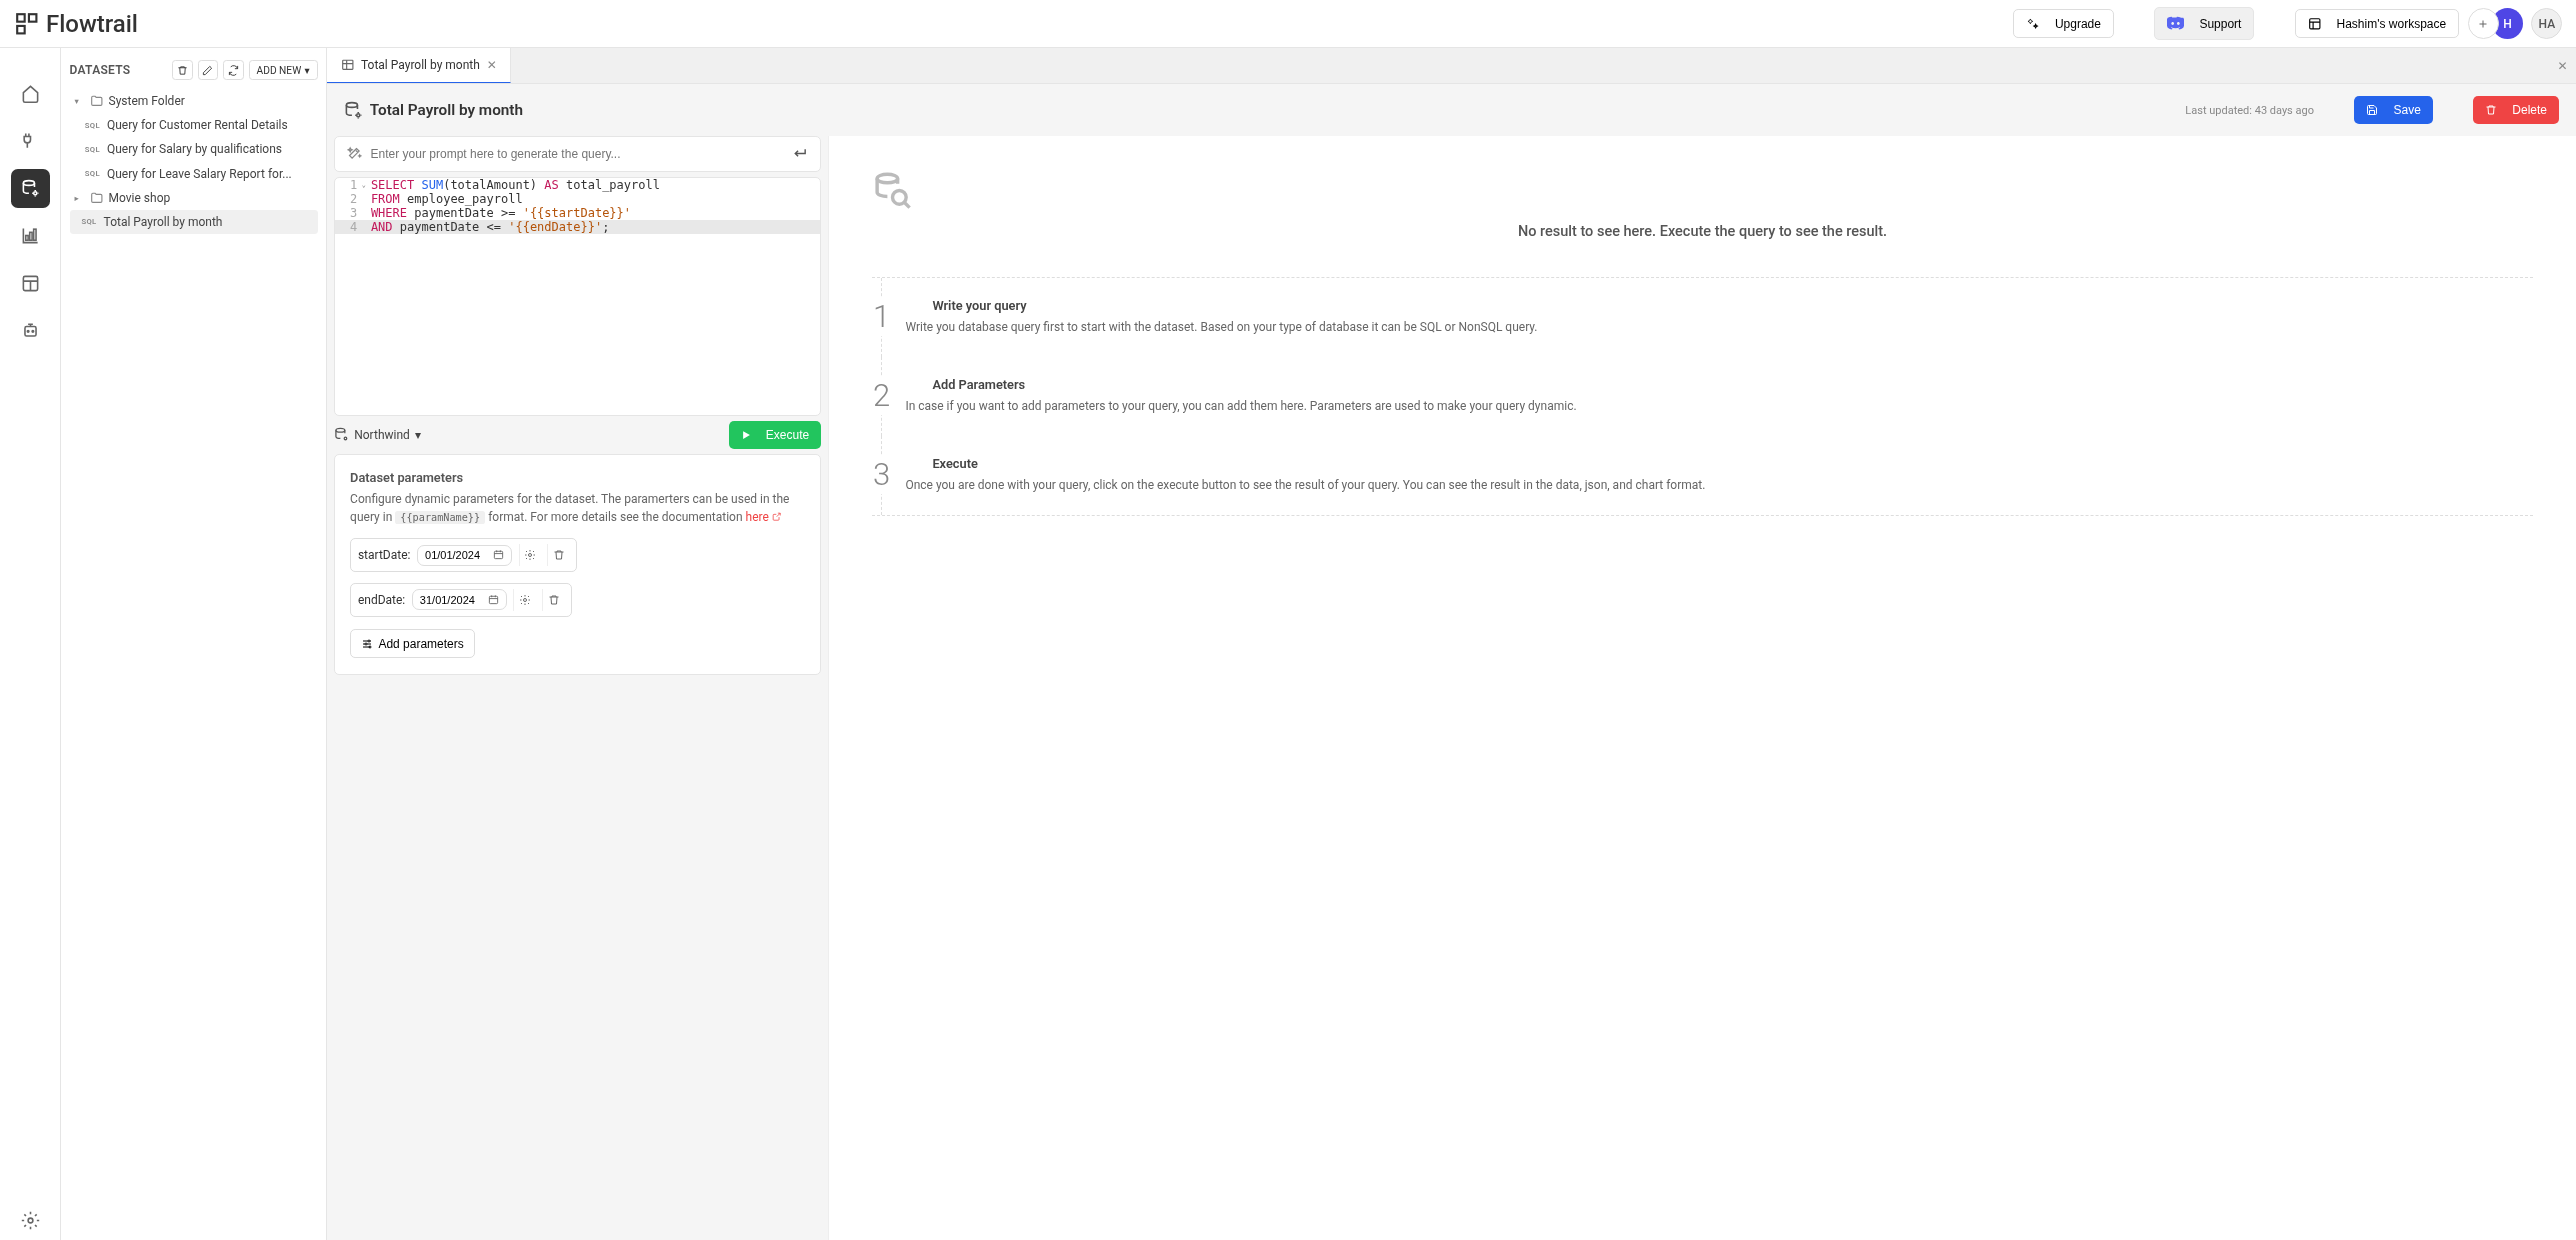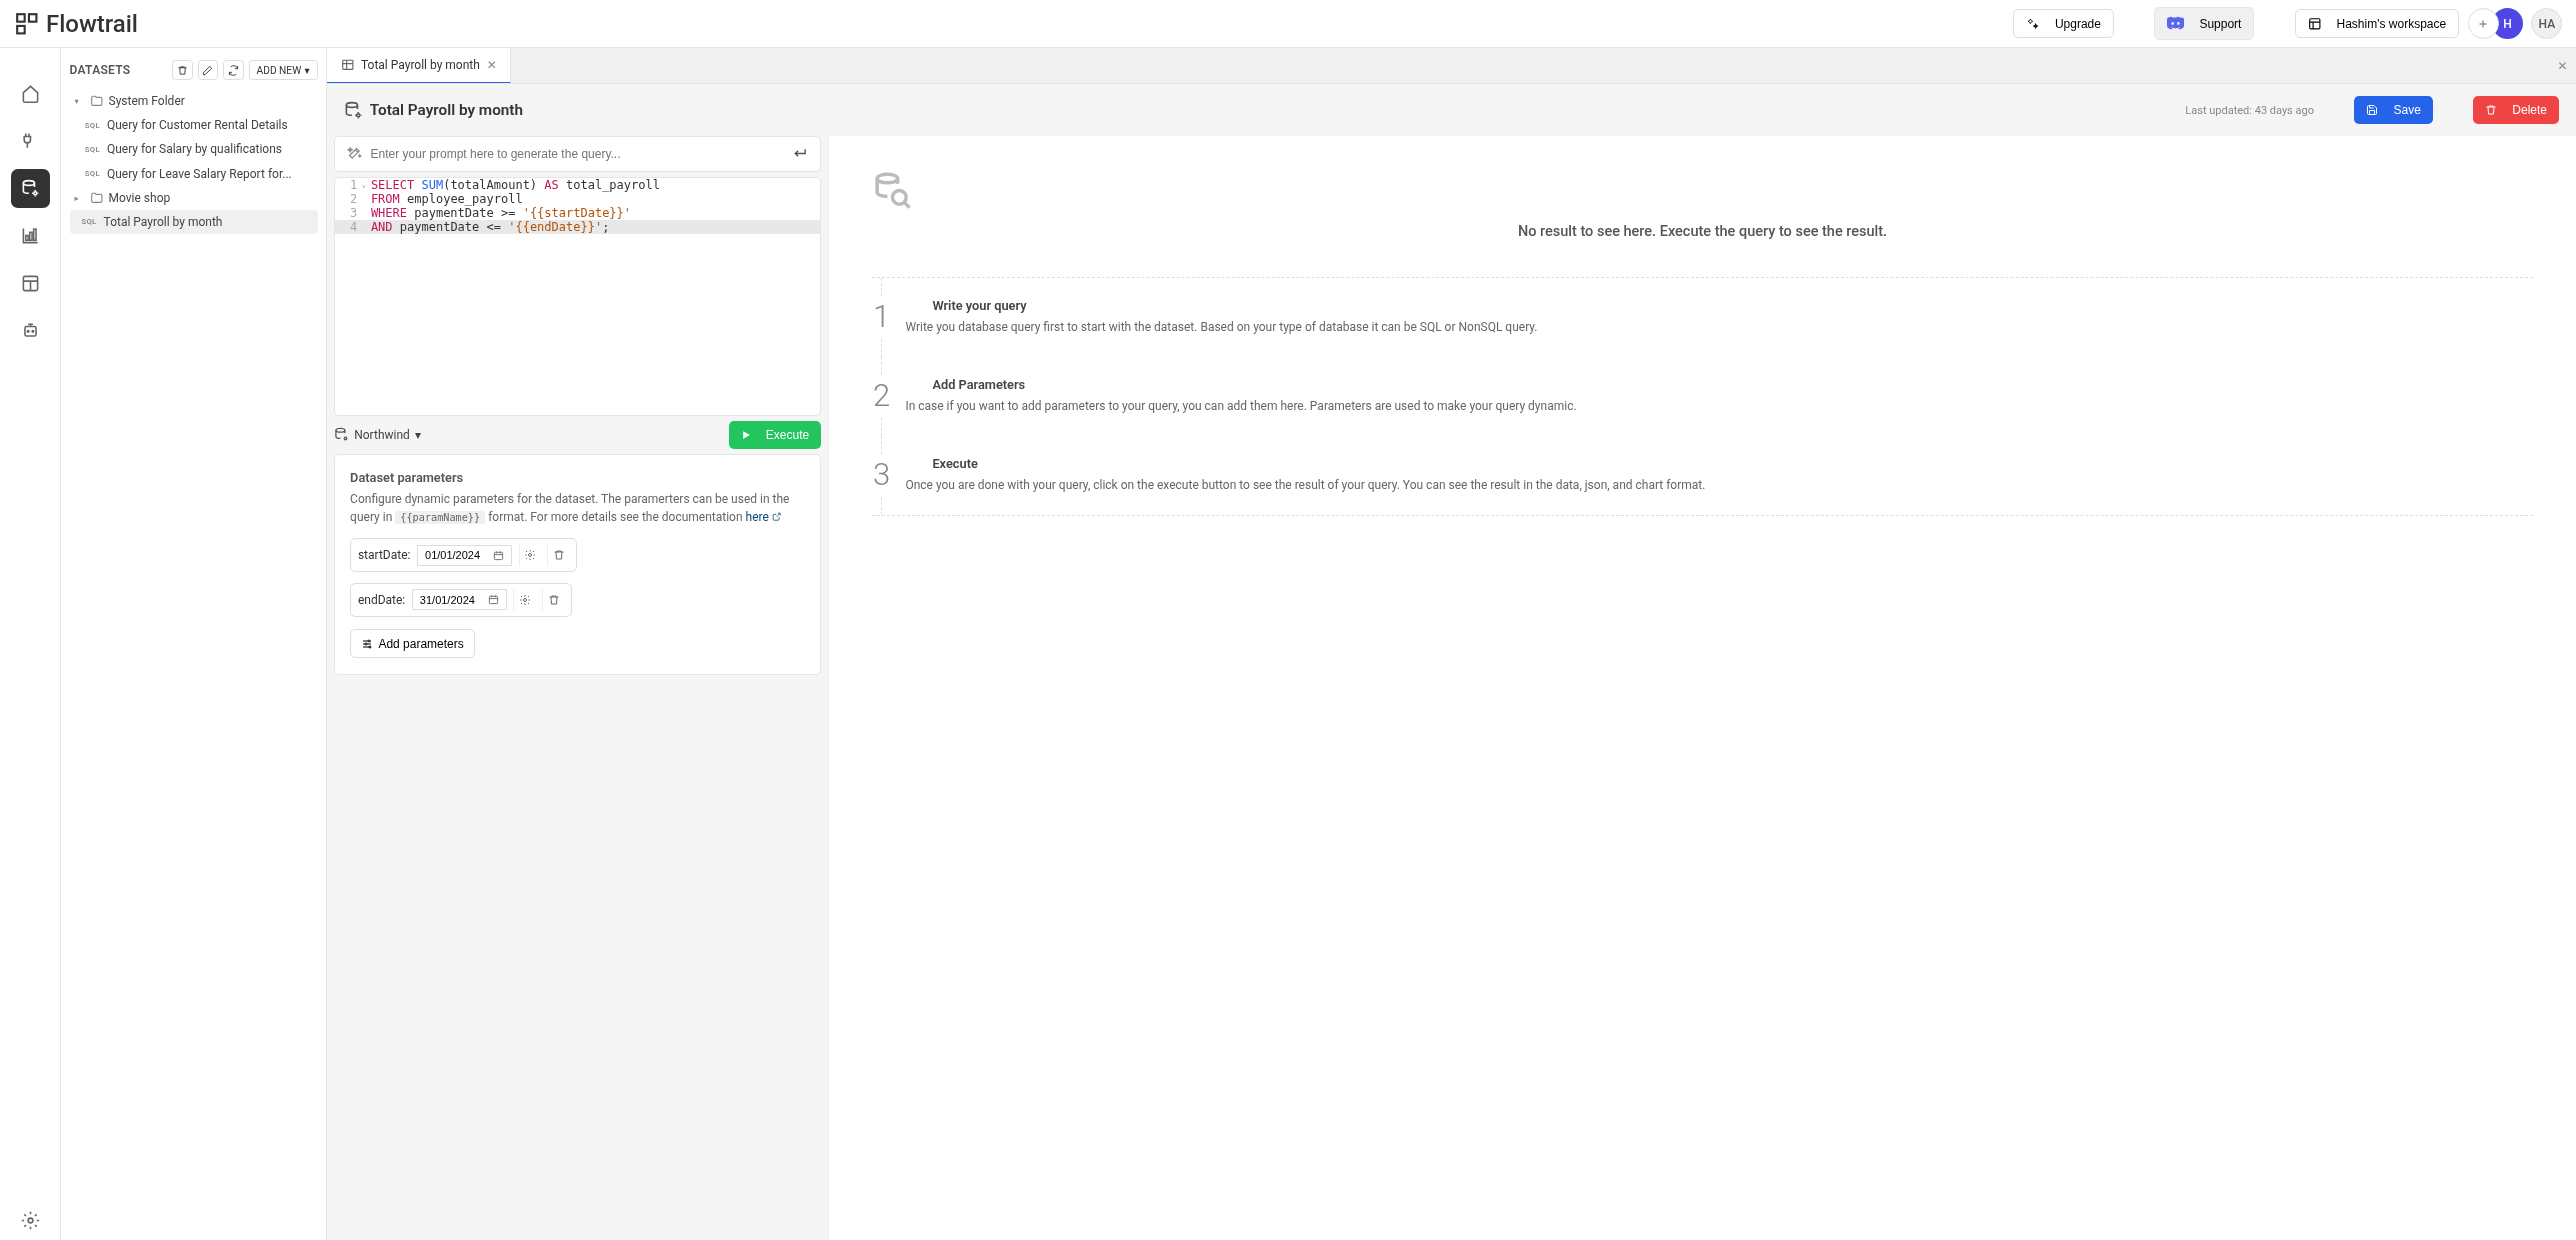--- a/index.html
+++ b/index.html
@@ -66,26 +66,26 @@
 .id { color: #333; }
 .str { color: #b45309; }
 
 .execute-bar { display: flex; justify-content: space-between; align-items: center; gap: 8.5px; }
 .db-selector { display: flex; align-items: center; gap: 5.1px; font-size: 12px; color: #444; cursor: pointer; }
 
 .params-panel { background: #fff; border: 0.9px solid #e5e5e5; border-radius: 5.1px; padding: 15.3px; }
 .params-title { font-weight: 600; font-size: 12.8px; color: #555; margin-bottom: 5.1px; }
 .params-desc { font-size: 12px; color: #666; line-height: 1.5; margin-bottom: 12px; }
 .param-code { background: #f0f0f0; padding: 0.9px 5.1px; border-radius: 2.6px; font-family: monospace; font-size: 10.2px; }
-.link { color: #0c4a6e; cursor: pointer; }
+.link { color: #ef4444; cursor: pointer; }
 
 .param-row { display: flex; gap: 10.2px; margin-bottom: 12px; flex-wrap: wrap; }
 .param-group { display: flex; align-items: center; gap: 6.8px; border: 0.9px solid #ddd; border-radius: 5.1px; padding: 5.1px 6.8px; }
 .param-label { font-size: 12px; }
-.param-input { display: flex; align-items: center; gap: 0; border: 0.9px solid #ddd; border-radius: 1px; padding: 3.4px 6.8px; font-size: 11px; }
+.param-input { display: flex; align-items: flex-start; gap: 0; border: 0.9px solid #ddd; border-radius: 7px; padding: 3.4px 6.8px; font-size: 11px; }
 .param-input input { border: none; outline: none; width: 68px; font-size: 11px; }
 .param-icon-btn { width: 22px; height: 22px; display: flex; align-items: center; justify-content: center; border-left: 0.9px solid #eee; cursor: pointer; color: #666; }
 
 .btn-outline { display: inline-flex; align-items: center; gap: 5.1px; padding: 6.8px 10.2px; border: 0.9px solid #ddd; border-radius: 5.1px; background: #fff; cursor: pointer; font-size: 12px; }
 
 .empty-state { text-align: center; color: #555; }
 .empty-icon { font-size: 36px; color: #bbb; margin-bottom: 10.2px; }
 .empty-text { font-size: 14.5px; font-weight: 500; line-height: 1.5; margin-bottom: 34px; }
 
 .steps { border-top: 0.9px dashed #ddd; border-bottom: 0.9px dashed #ddd; }

